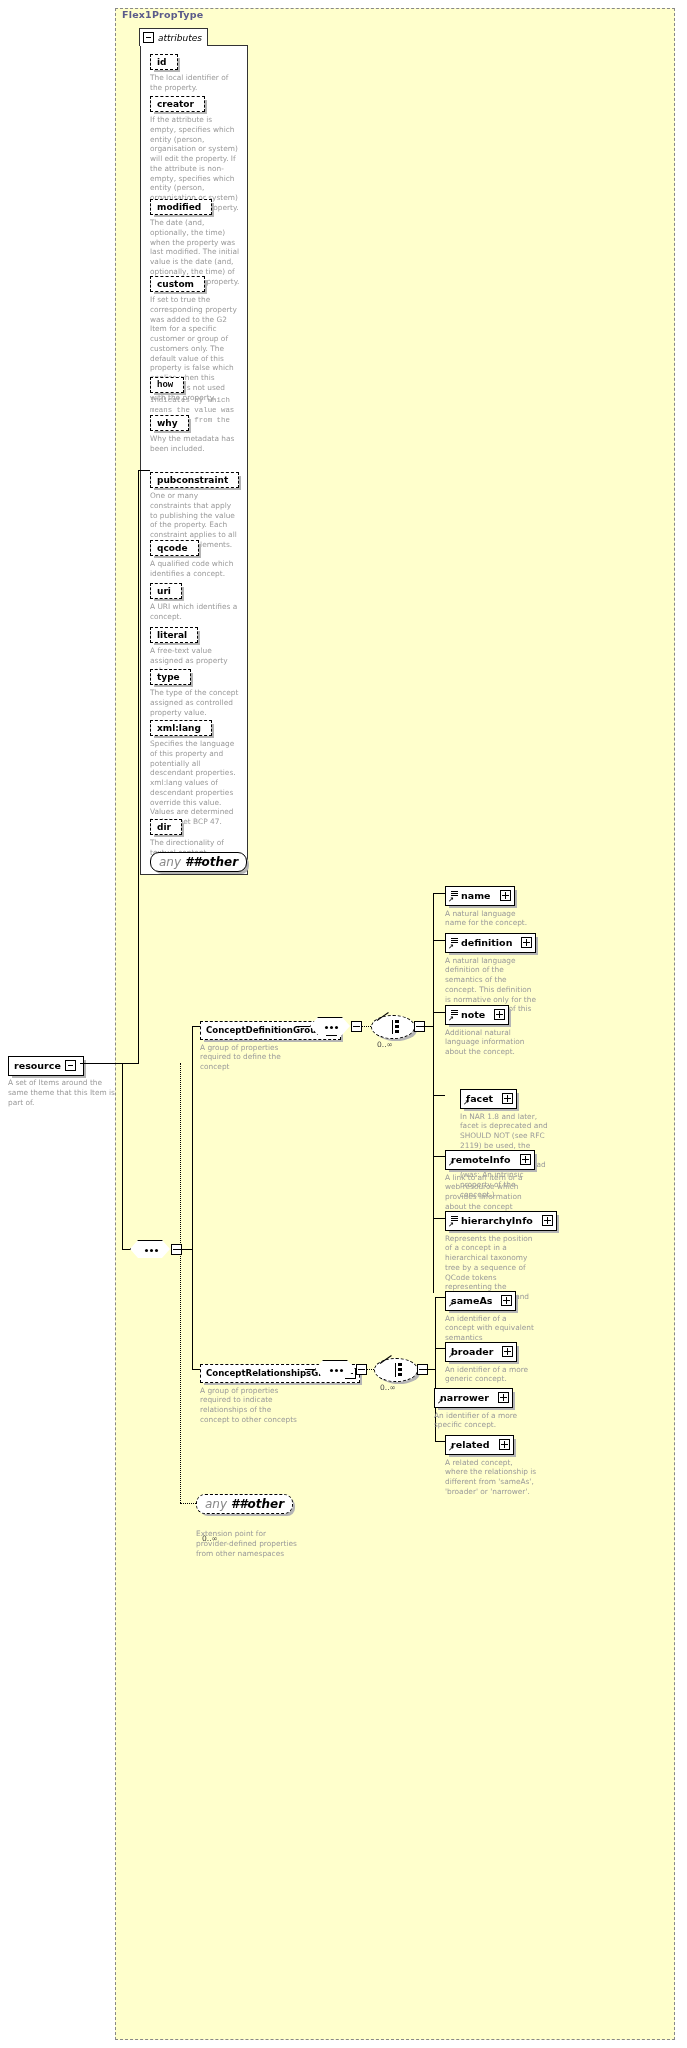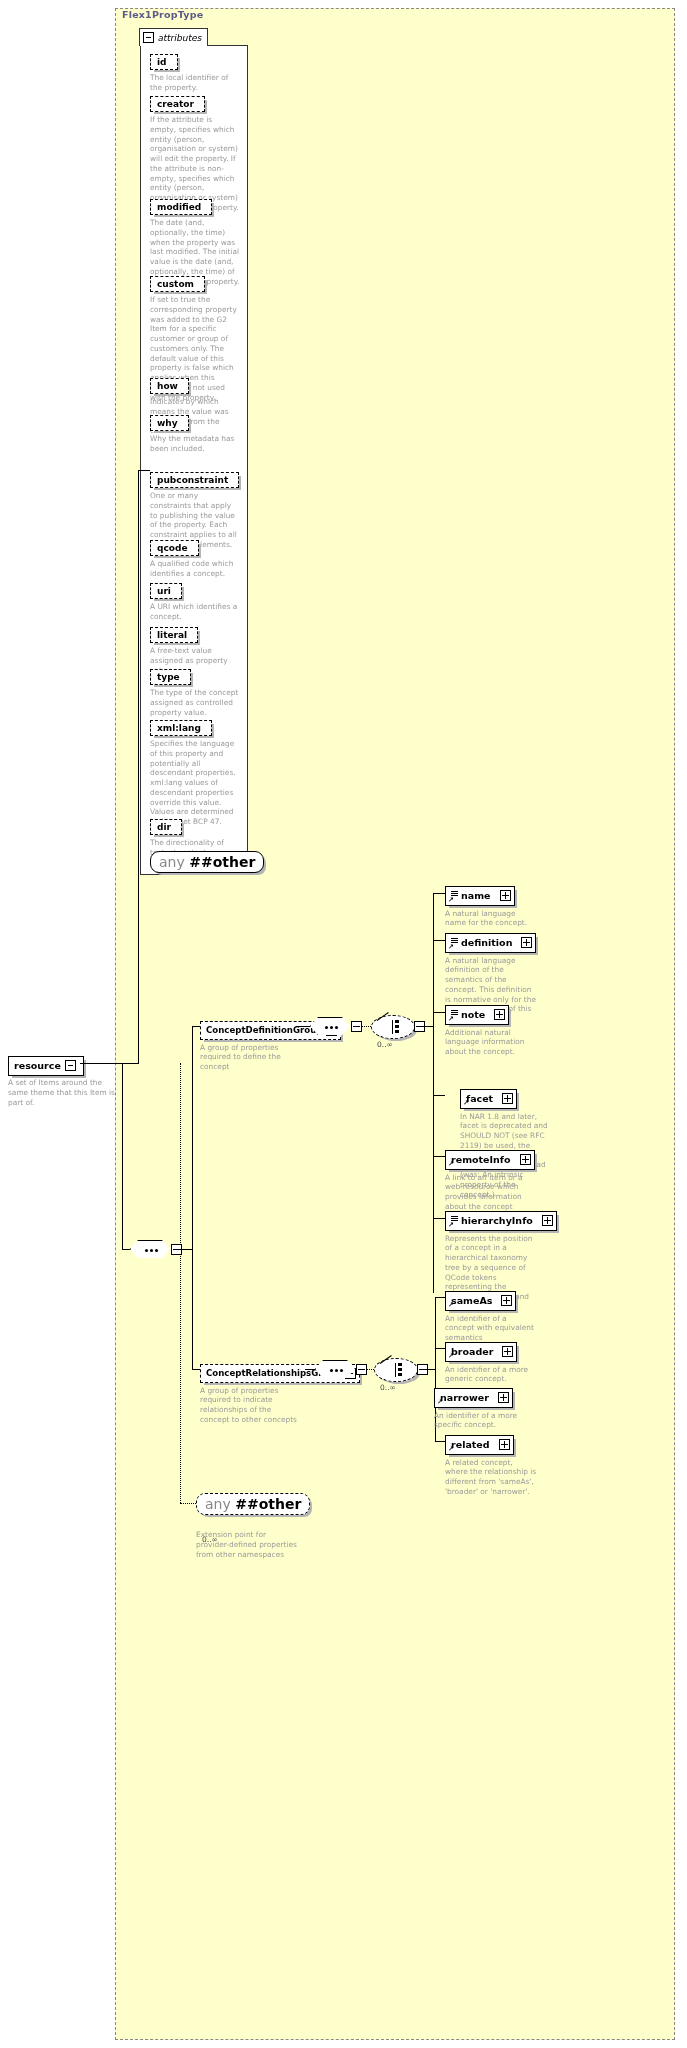--- a/index.html
+++ b/index.html
@@ -55,22 +55,23 @@
   }
   .attr-desc{
     width:90px;font-size:7.4px;line-height:1.32;color:#9a9a9a;
     margin-top:3px;
   }
 
   
   .any-chip{
     position:relative;display:inline-block;
     border:1px solid #000;border-radius:9px;background:#fff;
-    padding:2px 8px;font-size:14px;color:#888;white-space:nowrap;
+    padding:2px 8px;font-size:12px;color:#888;white-space:nowrap;
     box-shadow:3px 3px 0 -1px #b5b5b5;
+    font-style:italic;
   }
   .any-chip b{color:#000;}
   .any-dashed{border:1px dashed #000;}
 
   
   .elem-box{
     position:relative;display:inline-flex;align-items:center;
     border:1px solid #000;background:#fff;height:18px;
     padding:0 3px 0 5px;box-shadow:3px 3px 0 -1px #b5b5b5;
     font-size:9.5px;font-weight:bold;color:#000;white-space:nowrap;
@@ -169,21 +170,21 @@
   <div class="attr-item" style="left:150px;top:195px;">
     <span class="attr-chip">modified</span>
     <div class="attr-desc">The date (and, optionally, the time) when the property was last modified. The initial value is the date (and, optionally, the time) of creation of the property.</div>
   </div>
 
   <div class="attr-item" style="left:150px;top:272px;">
     <span class="attr-chip">custom</span>
     <div class="attr-desc">If set to true the corresponding property was added to the G2 Item for a specific customer or group of customers only. The default value of this property is false which applies when this attribute is not used with the property.</div>
   </div>
 
-  <div class="attr-item" style="left:150px;top:374px;">
+  <div class="attr-item" style="left:150px;top:374px;font-family:Liberation Mono, monospace;">
     <span class="attr-chip">how</span>
     <div class="attr-desc">Indicates by which means the value was extracted from the content.</div>
   </div>
 
   <div class="attr-item" style="left:150px;top:411px;">
     <span class="attr-chip">why</span>
     <div class="attr-desc">Why the metadata has been included.</div>
   </div>
 
   <div class="attr-item" style="left:150px;top:468px;">

